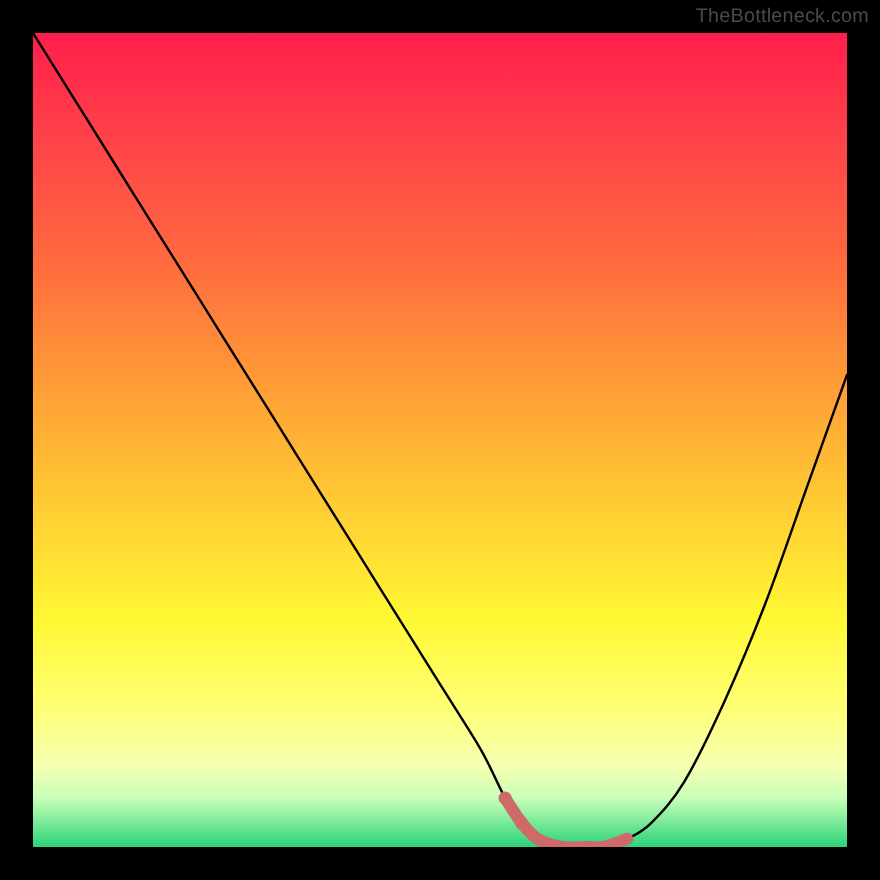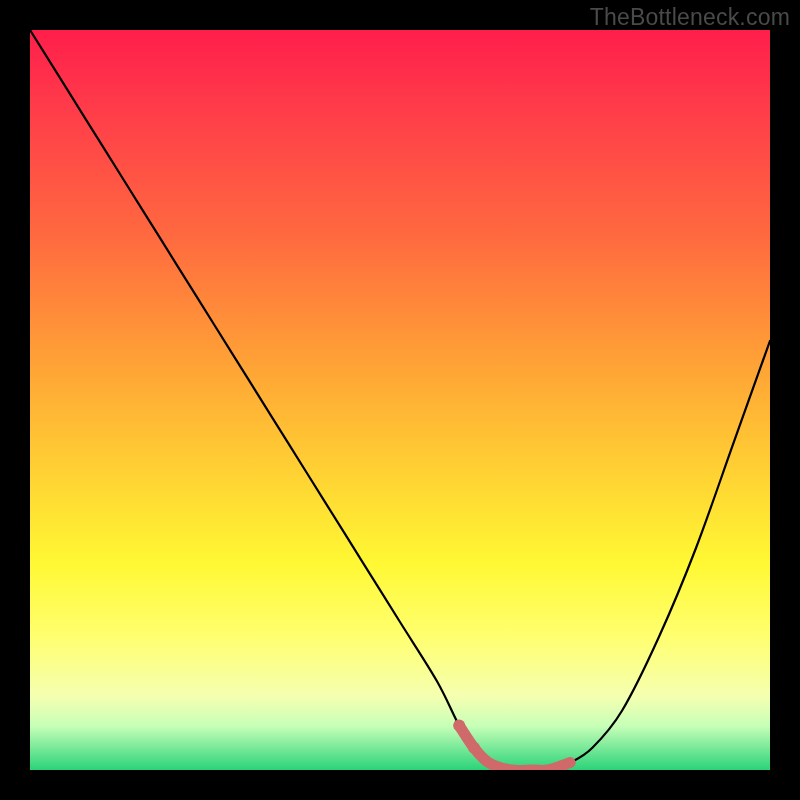--- a/index.html
+++ b/index.html
@@ -15,21 +15,21 @@
     position: relative;
     width: 800px;
     height: 800px;
     background: #000;
   }
   .watermark {
     position: absolute;
     top: 4px;
     right: 10px;
     color: #4a4a4a;
-    font-size: 23px;
+    font-size: 18px;
     font-weight: 500;
     letter-spacing: 0.2px;
     z-index: 10;
   }
   .plot-area {
     position: absolute;
     left: 30px;
     top: 30px;
     width: 740px;
     height: 740px;

